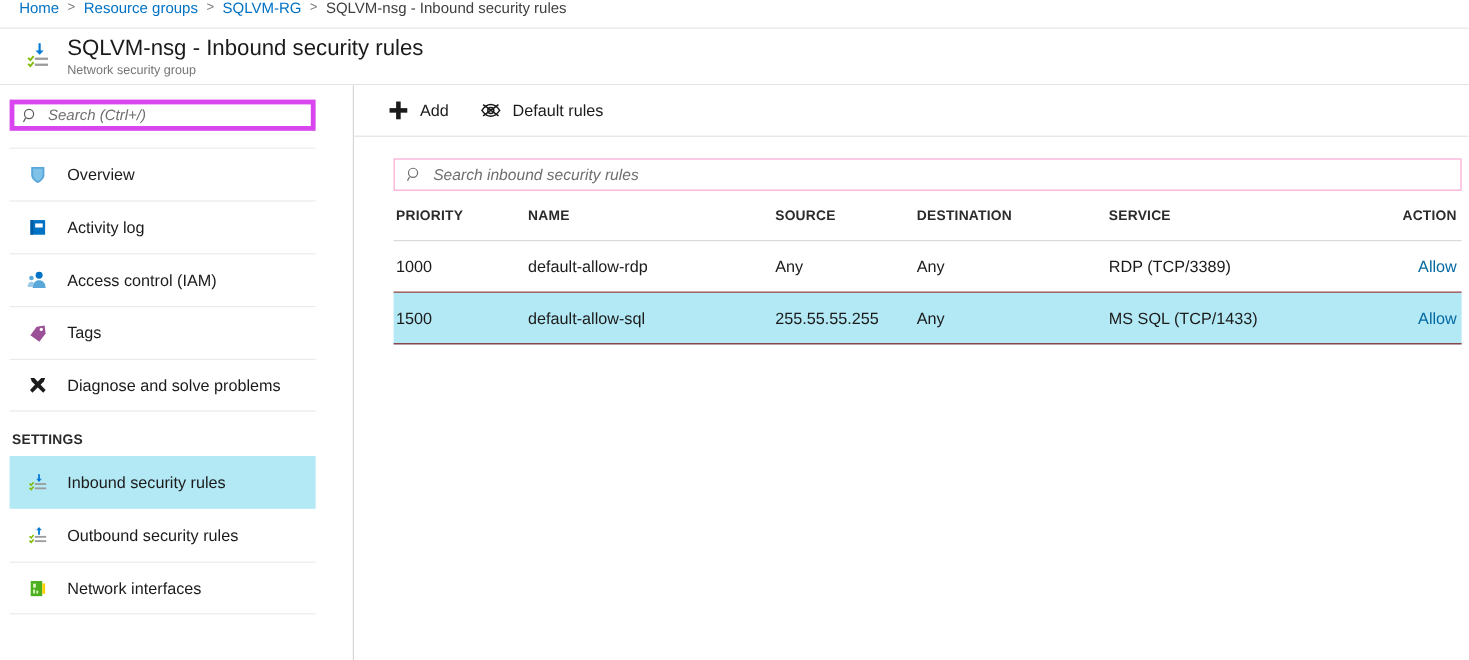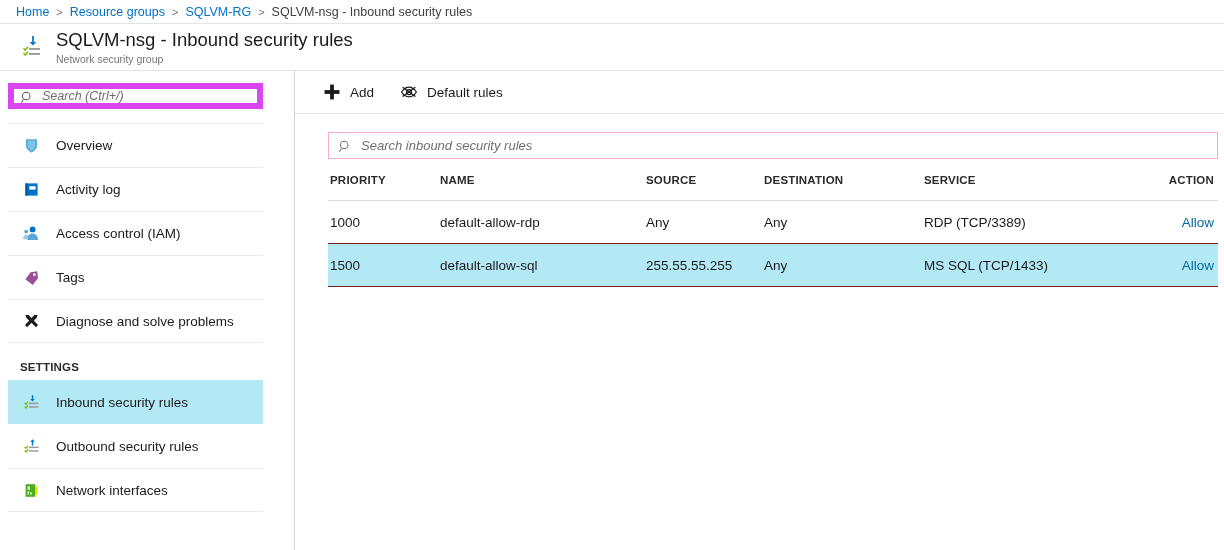--- a/index.html
+++ b/index.html
@@ -9,21 +9,20 @@
     background: #ffffff;
     font-family: "Liberation Sans", sans-serif;
     color: #1b1b1b;
     overflow: hidden;
   }
 
   
   #breadcrumb {
     height: 24px;
     display: flex;
-    align-items: center;
     padding-left: 16px;
     font-size: 12.5px;
     border-bottom: 1px solid #e3e3e3;
     background: #fff;
   }
   #breadcrumb .crumb-link { color: #0072c6; cursor: pointer; white-space: nowrap; }
   #breadcrumb .crumb-current { color: #404040; white-space: nowrap; }
   #breadcrumb .sep { color: #767676; margin: 0 7px; font-size: 11px; }
 
   
@@ -48,21 +47,21 @@
     width: 295px;
     flex: none;
     border-right: 1px solid #d6d6d6;
     background: #fff;
     position: relative;
     overflow: hidden;
   }
   #sidebar-search {
     margin: 12px 31px 0 8px;
     height: 26px;
-    border: 6px solid #d946ef;
+    border: 4px solid #d946ef;
     display: flex;
     align-items: center;
     padding: 0 7px;
     background: #fff;
   }
   #sidebar-search .s-icon { width: 13px; height: 13px; flex: none; margin-right: 8px; }
   #sidebar-search .s-text {
     font-size: 12.5px; color: #6f6f6f; font-style: italic;
     font-family: "Liberation Sans", sans-serif;
   }
@@ -82,21 +81,21 @@
   .nav-item.last { border-bottom: 1px solid #eaeaea; }
   .nav-item.selected { background: #b3e8f5; }
   .nav-item .n-icon { width: 19px; height: 19px; flex: none; margin-right: 15px; }
   .nav-item .n-label { white-space: nowrap; }
 
   .nav-section-title {
     font-size: 11.5px;
     font-weight: bold;
     color: #2b2b2b;
     letter-spacing: 0.2px;
-    padding: 18px 0 7px 20px;
+    padding: 18px 0 7px 10px;
   }
   .nav-item.noline { border-top: none; }
 
   
   #content { flex: 1; background: #fff; position: relative; overflow: hidden; }
 
   #toolbar {
     height: 43px;
     display: flex;
     align-items: center;

